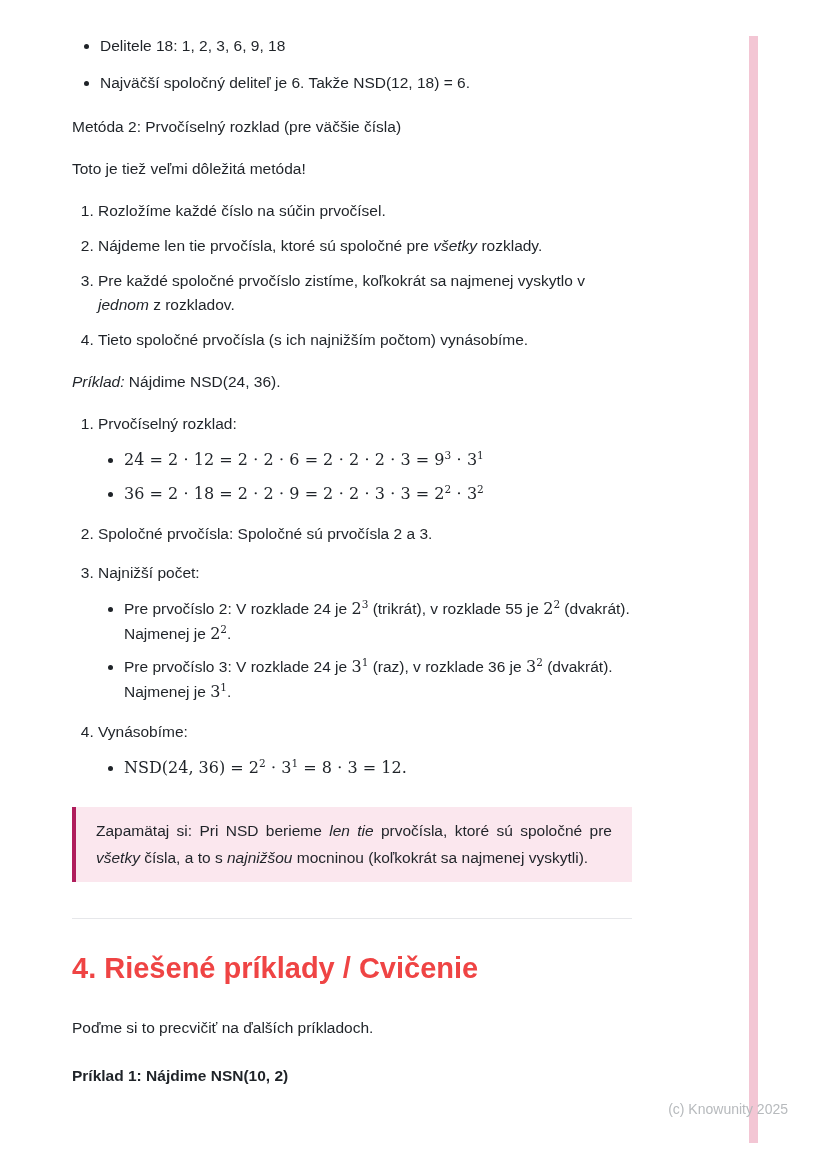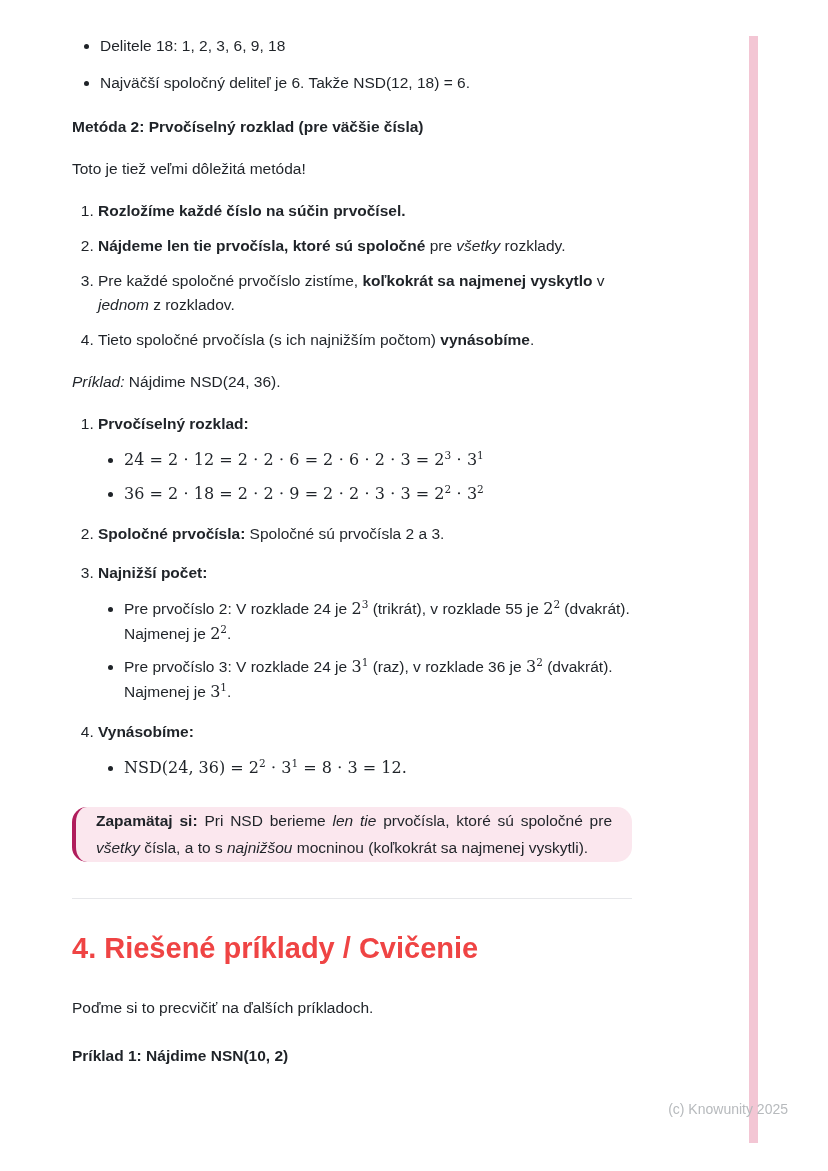--- a/index.html
+++ b/index.html
@@ -9,21 +9,21 @@
     width:828px; height:1171px;
     background:#ffffff;
     font-family:"Liberation Sans","DejaVu Sans",sans-serif;
     color:#1f2328;
     overflow:hidden;
   }
   .content {
     position:absolute; left:72px; top:34px; width:560px;
     font-size:15.5px; line-height:1.55;
   }
-  .bold { font-weight:700; }
+  .bold { font-weight:400; }
   em { font-style:italic; }
   p.para { margin:0 0 18px 0; }
 
   ul.toplist { list-style:disc; margin:0 0 20px 0; padding-left:28px; }
   ul.toplist li { margin-bottom:13px; }
 
   ol.steps { margin:0 0 18px 0; padding-left:26px; }
   ol.steps li { margin-bottom:11px; }
 
   ol.worked { margin:0 0 22px 0; padding-left:26px; }
@@ -31,23 +31,22 @@
 
   ul.sublist { list-style:disc; margin:12px 0 2px 0; padding-left:26px; }
   ul.sublist li { margin-bottom:9px; }
 
   .math { font-family:"DejaVu Serif","Liberation Serif",serif; font-size:16px; }
   .math sup { font-size:10.5px; vertical-align:super; line-height:0; }
 
   .callout {
     background:#fbe7ee;
     border-left:4px solid #b01d5c;
-    padding:0 20px;
+    padding:10px 20px;
     margin:26px 0 0 0;
-    border-radius:15px;
   }
   .callout p { margin:0; text-align:justify; line-height:1.78; }
 
   hr.divider { border:none; border-top:1px solid #e6e7ea; margin:36px 0 0 0; }
 
   h2.section {
     color:#ef4444;
     font-size:29px; font-weight:700; line-height:1.2;
     margin:32px 0 0 0;
   }
@@ -103,21 +102,21 @@
     <p class="para">
       <em>Príklad:</em><span> Nájdime NSD(24, 36).</span>
     </p>
 
     <ol class="worked">
 
       <li>
         <span class="bold">Prvočíselný rozklad:</span>
         <ul class="sublist">
           <li>
-            <span class="math"><span>24 = 2 ⋅ 12 = 2 ⋅ 2 ⋅ 6 = 2 ⋅ 6 ⋅ 2 ⋅ 3 = 2</span><sup>3</sup><span> ⋅ 3</span><sup>1</sup></span>
+            <span class="math"><span>24 = 2 ⋅ 12 = 2 ⋅ 2 ⋅ 6 = 2 ⋅ 2 ⋅ 2 ⋅ 3 = 9</span><sup>3</sup><span> ⋅ 3</span><sup>1</sup></span>
           </li>
           <li>
             <span class="math"><span>36 = 2 ⋅ 18 = 2 ⋅ 2 ⋅ 9 = 2 ⋅ 2 ⋅ 3 ⋅ 3 = 2</span><sup>2</sup><span> ⋅ 3</span><sup>2</sup></span>
           </li>
         </ul>
       </li>
 
       <li>
         <span class="bold">Spoločné prvočísla:</span><span> Spoločné sú prvočísla 2 a 3.</span>
       </li>

